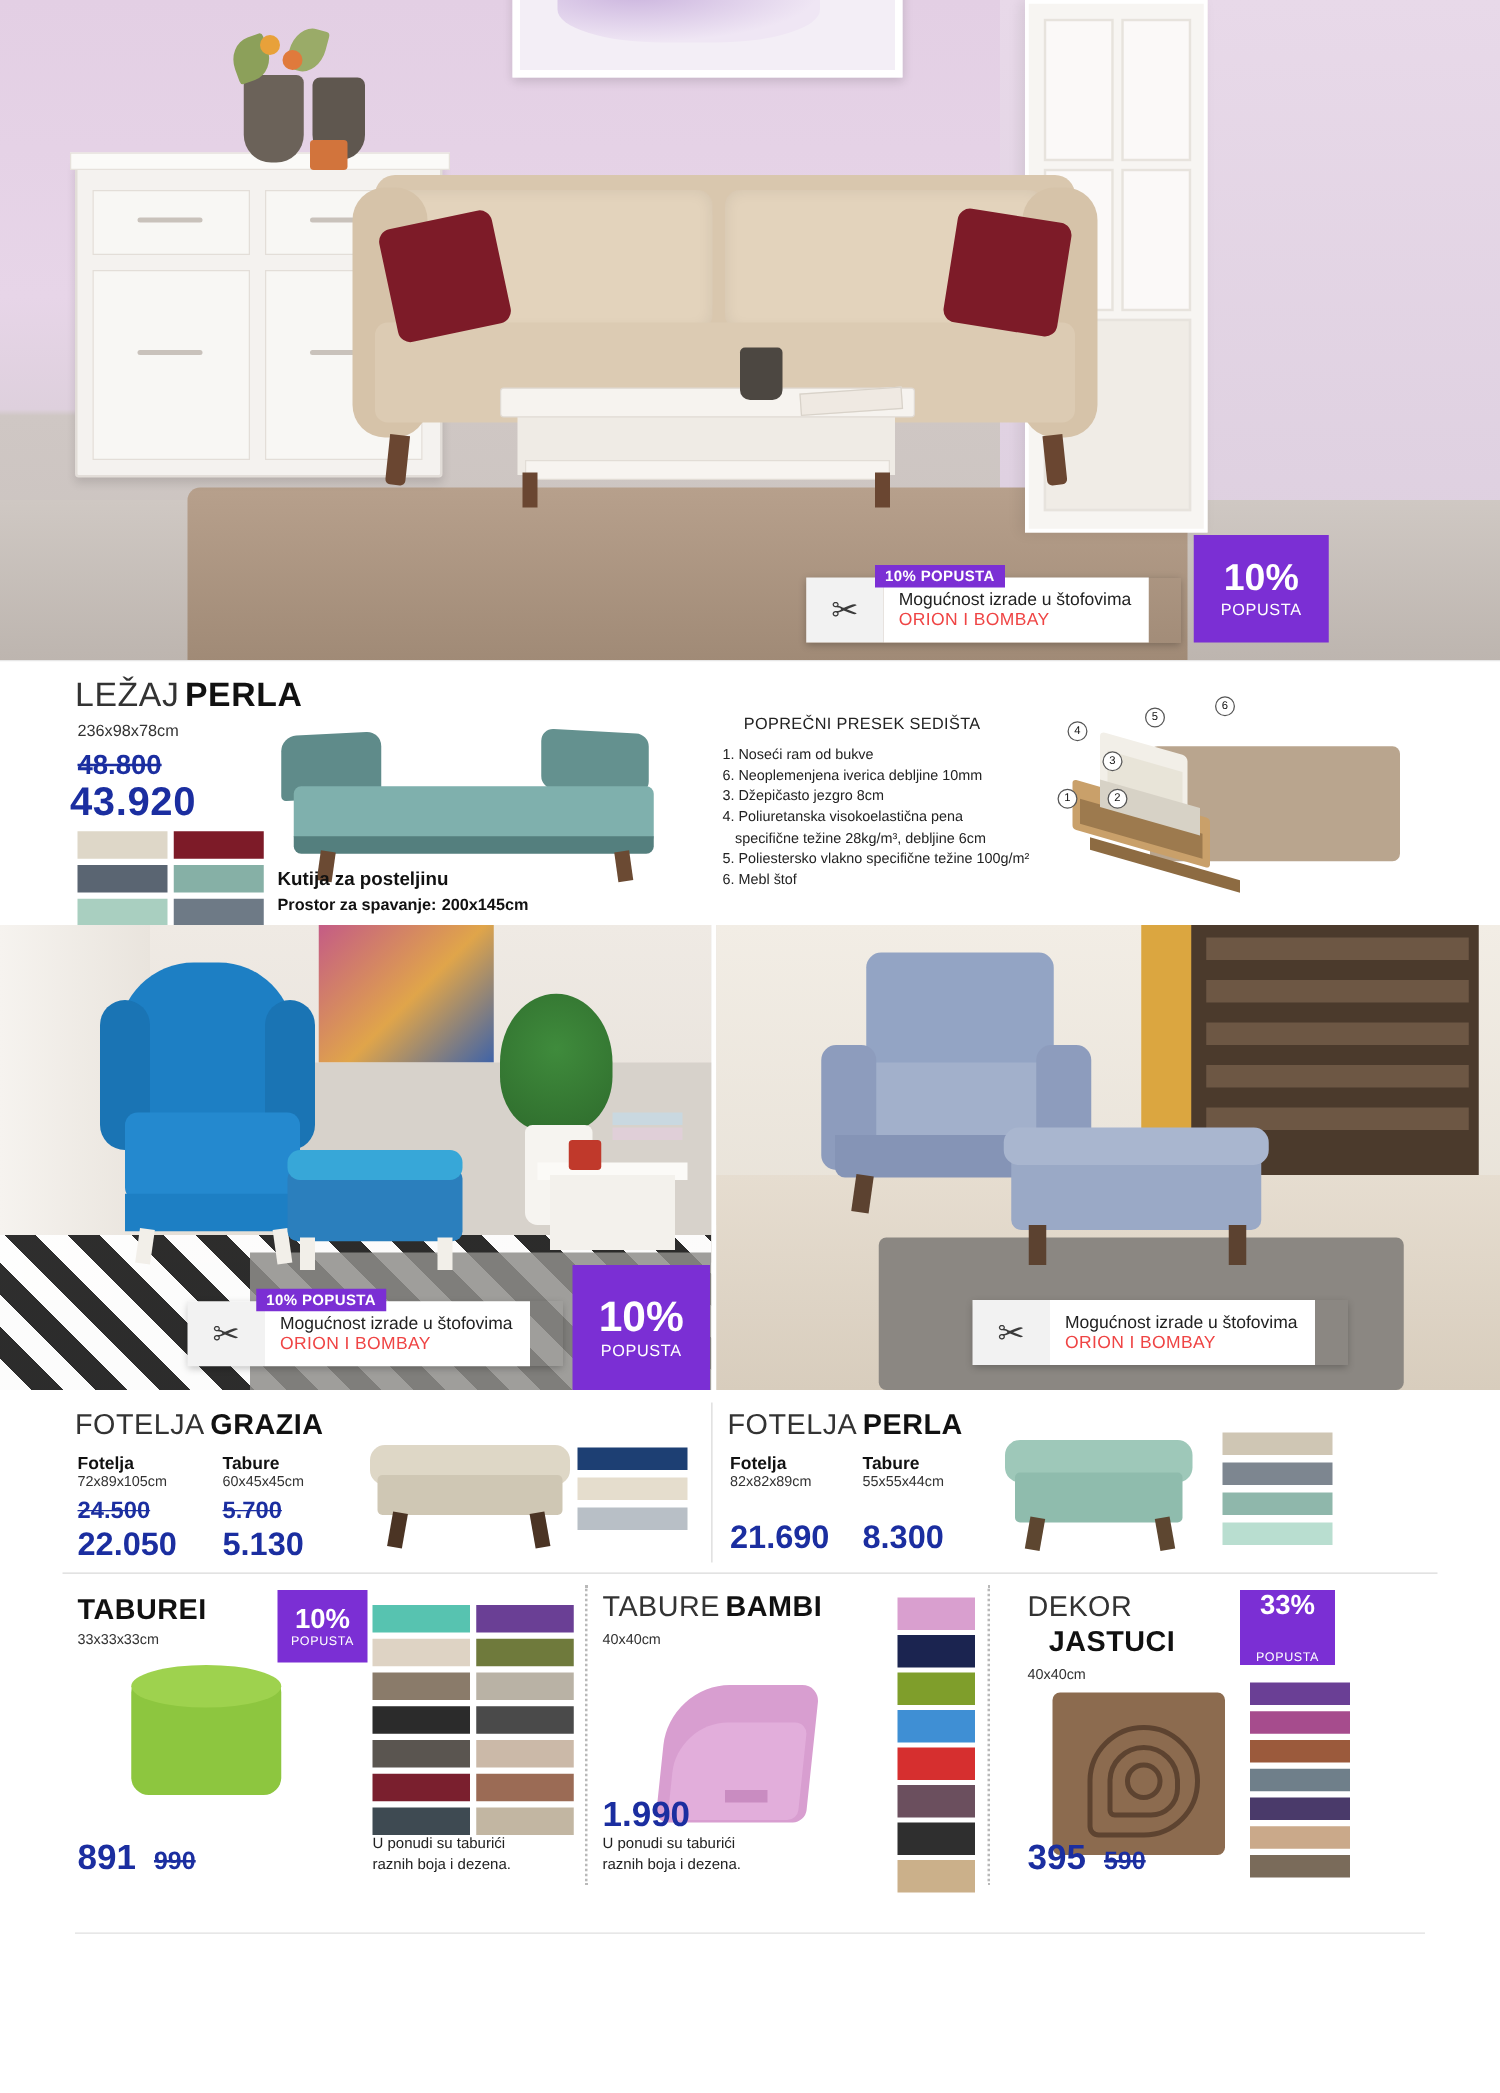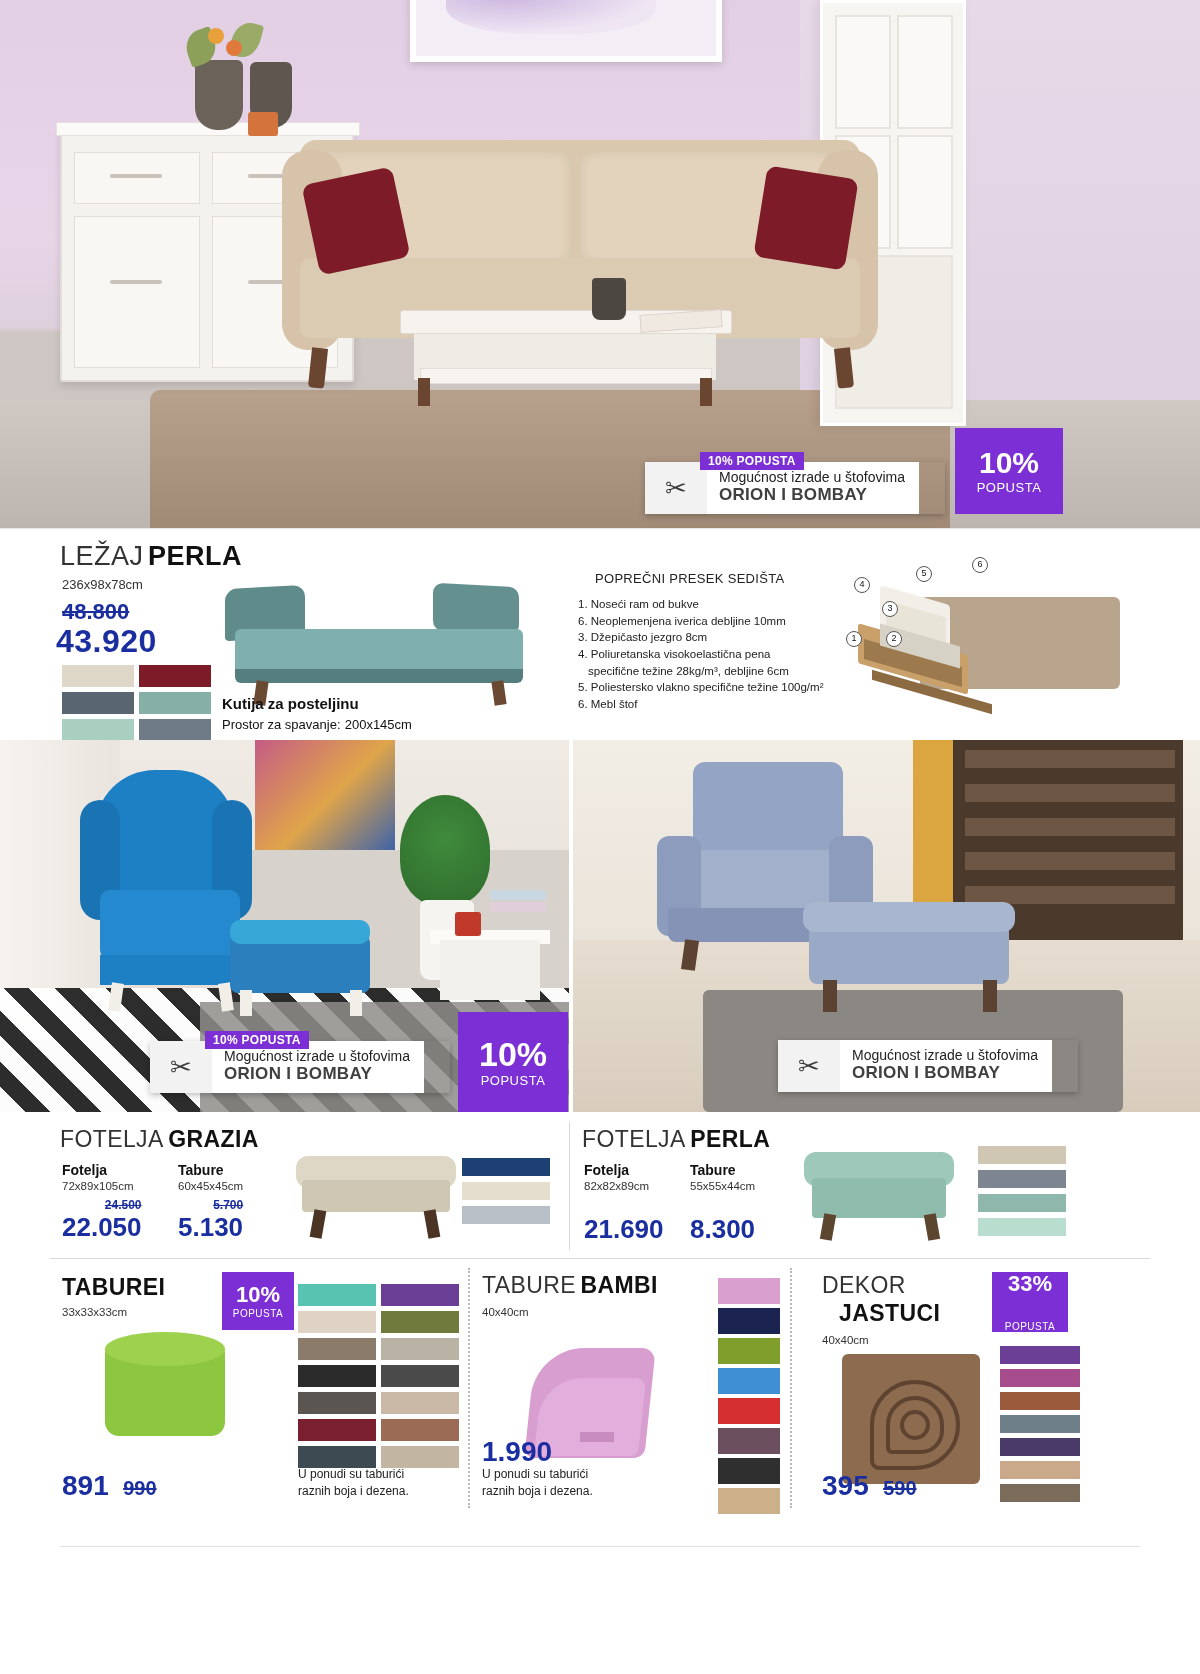--- a/index.html
+++ b/index.html
@@ -98,52 +98,52 @@
   .badge-big .txt{font-size:13px;letter-spacing:.5px;margin-top:3px;}
 
   
   .fabric-banner{position:absolute;display:flex;align-items:stretch;box-shadow:0 2px 6px rgba(0,0,0,.25);}
   .fabric-banner .scis{
     width:62px;background:#f2f2f2;display:flex;align-items:center;justify-content:center;
     font-size:26px;color:#3b3b3b;
   }
   .fabric-banner .body{background:#ffffff;padding:6px 14px 8px 12px;display:flex;flex-direction:column;justify-content:center;}
   .fabric-banner .l1{font-size:14px;color:#222;}
-  .fabric-banner .l2{font-size:17px;font-weight:bold;color:#404040;letter-spacing:.3px;}
+  .fabric-banner .l2{font-size:14px;font-weight:normal;color:#ef4444;letter-spacing:.3px;}
   .tag-purple{
     position:absolute;background:#7b2fd4;color:#fff;font-size:12px;font-weight:bold;
     padding:2px 8px;letter-spacing:.3px;
   }
 
   
   .sec-perla{position:absolute;left:0;top:528px;width:1200px;height:212px;background:#fff;border-top:1px solid #e7e7e7;}
   .title-light{font-size:27px;color:#333;font-weight:300;letter-spacing:.5px;}
   .title-bold{font-size:27px;color:#111;font-weight:bold;letter-spacing:.5px;}
   .dims{font-size:13px;color:#333;margin-top:4px;}
   .price-old{font-size:22px;font-weight:bold;color:#1b2ea0;text-decoration:line-through;}
   .price-new{font-size:32px;font-weight:bold;color:#1b2ea0;letter-spacing:.5px;}
   .swatch-grid{display:grid;grid-template-columns:repeat(2,72px);grid-auto-rows:22px;gap:5px;}
   .sw{width:72px;height:22px;}
   .cross-title{font-size:13px;color:#222;letter-spacing:.3px;}
   .cross-list{font-size:11.5px;color:#222;line-height:1.45;margin-top:5px;}
   .cross-list div{white-space:nowrap;}
   .kutija{font-size:15px;font-weight:bold;color:#111;line-height:1.35;}
-  .kutija span{font-weight:normal;font-size:13px;}
+  .kutija span{font-weight:bold;font-size:13px;}
 
   
   .photoL{position:absolute;left:0;top:740px;width:569px;height:372px;overflow:hidden;background:#dedbd6;}
   .photoR{position:absolute;left:573px;top:740px;width:627px;height:372px;overflow:hidden;background:#e9e4dd;}
 
   
   .sec-fot{position:absolute;left:0;top:1116px;width:1200px;height:140px;background:#fff;}
   .vline{position:absolute;width:1px;background:#d9d9d9;}
   .hline{position:absolute;height:1px;background:#d9d9d9;}
   .sub-lab{font-size:14px;font-weight:bold;color:#111;}
   .sub-dim{font-size:11.5px;color:#333;margin-top:2px;}
-  .p-old-s{font-size:12px;font-weight:bold;color:#1b2ea0;text-decoration:line-through;text-align:right;}
+  .p-old-s{font-size:19px;font-weight:bold;color:#1b2ea0;text-decoration:line-through;}
   .p-new-s{font-size:26px;font-weight:bold;color:#1b2ea0;}
 
   
   .sec-bot{position:absolute;left:0;top:1258px;width:1200px;height:264px;background:#fff;}
   .dash{position:absolute;border-left:2px dotted #b9b9b9;}
   .prod-title-b{font-size:23px;font-weight:bold;color:#111;letter-spacing:.4px;}
   .prod-title-l{font-size:23px;font-weight:300;color:#333;letter-spacing:.4px;}
   .note{font-size:12px;color:#222;line-height:1.4;}
   .price-big{font-size:28px;font-weight:bold;color:#1b2ea0;}
   .price-old-b{font-size:20px;font-weight:bold;color:#1b2ea0;text-decoration:line-through;}

